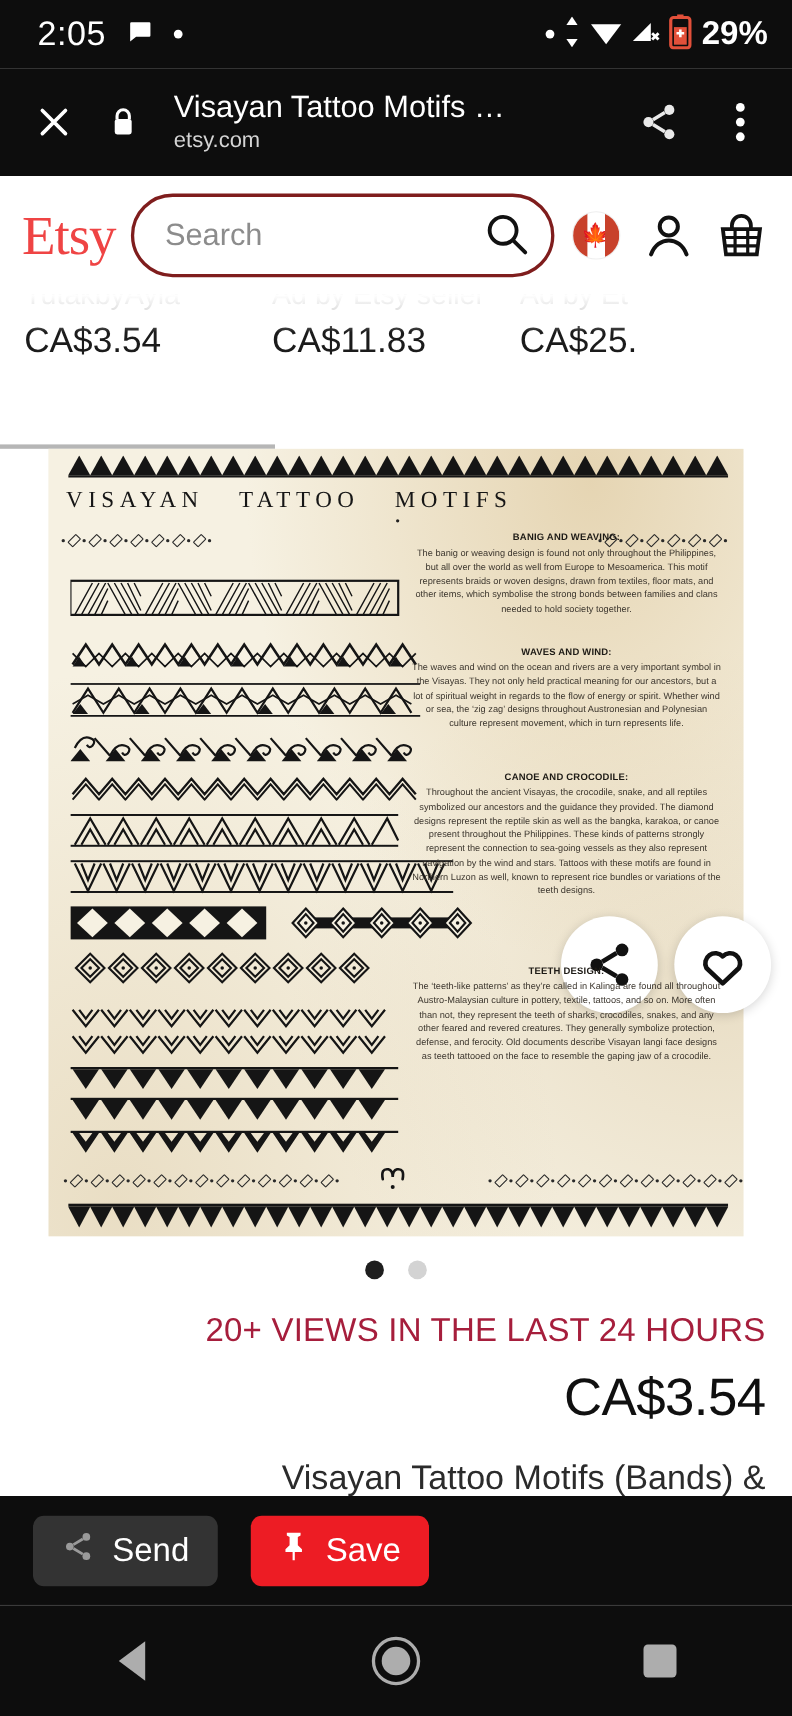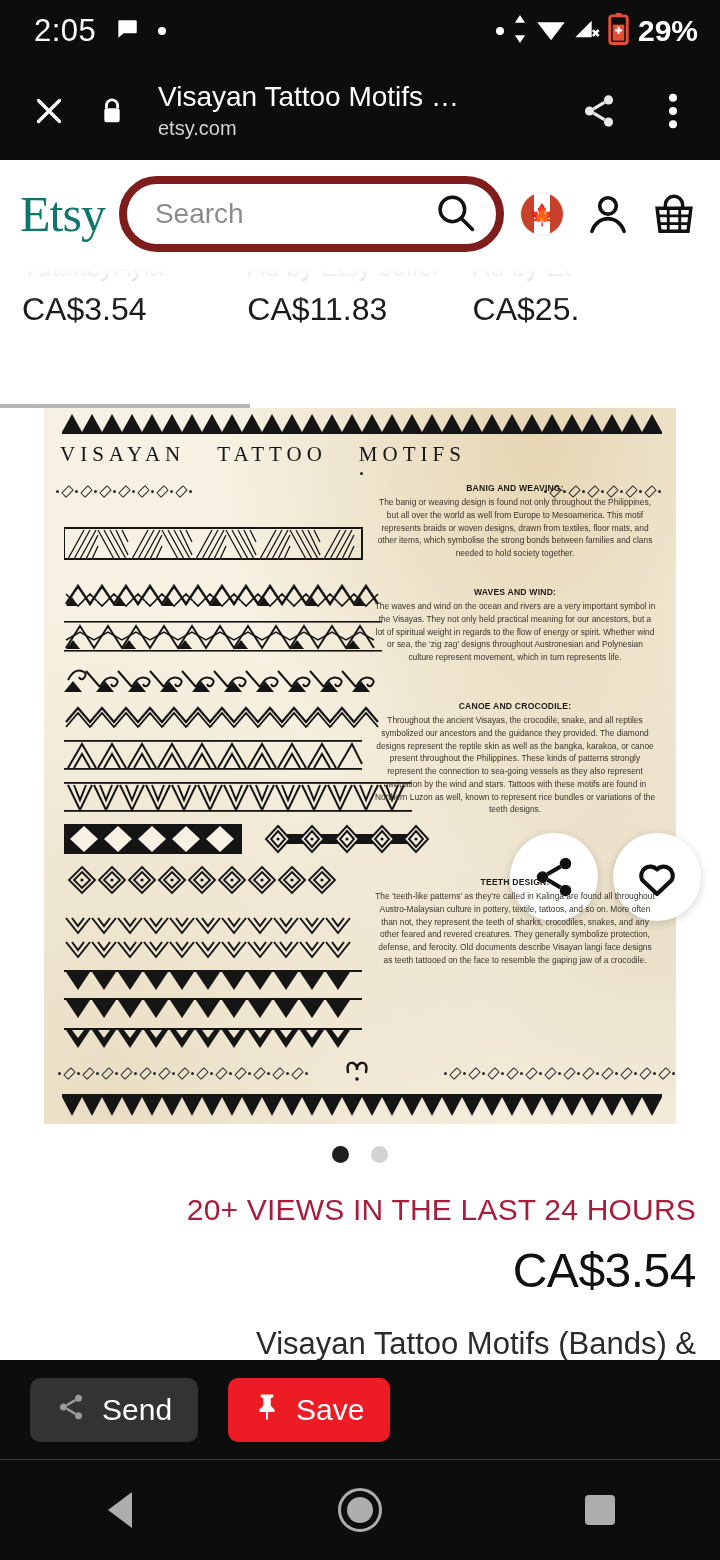--- a/index.html
+++ b/index.html
@@ -37,26 +37,26 @@
   }
   .tb-host{ font-size:20px; color:#d4d4d4; line-height:1.35; margin-top:1px; }
   .tb-icon{ width:54px; height:54px; display:flex; align-items:center; justify-content:center; flex:0 0 auto; }
 
   
   .etsy-header{
     height:108px; background:#fff; display:flex; align-items:center;
     padding:0 18px 0 20px; gap:10px; position:relative; z-index:5;
   }
   .etsy-logo{
-    font-family:"Liberation Serif", serif; color:#0f766e;
+    font-family:"Liberation Serif", serif; color:#ef4444;
     font-size:50px; line-height:1; font-weight:400; letter-spacing:-1px;
     padding-right:4px;
   }
   .search-pill{
-    flex:1 1 auto; height:76px; border:8px solid #7f1d1d; border-radius:40px;
+    flex:1 1 auto; height:76px; border:3px solid #7f1d1d; border-radius:40px;
     display:flex; align-items:center; padding:0 20px 0 28px; min-width:0;
     background:#fff;
   }
   .search-ph{ flex:1 1 auto; font-size:28px; color:#8c8c8c; }
   .hdr-ic{ width:56px; height:56px; flex:0 0 auto; display:flex; align-items:center; justify-content:center; }
   .flag{
     width:44px; height:44px; border-radius:50%; overflow:hidden; position:relative;
     background:#fff; border:1px solid #eee;
   }
   .flag:before, .flag:after{

